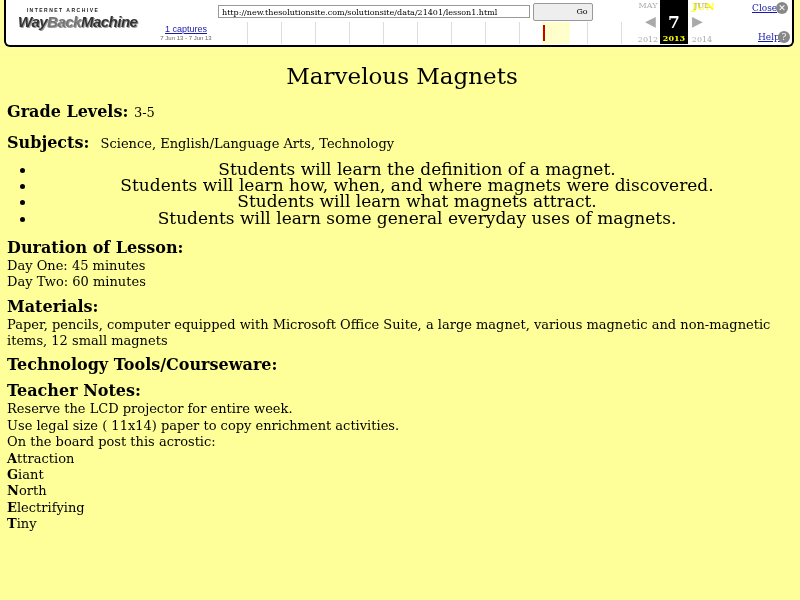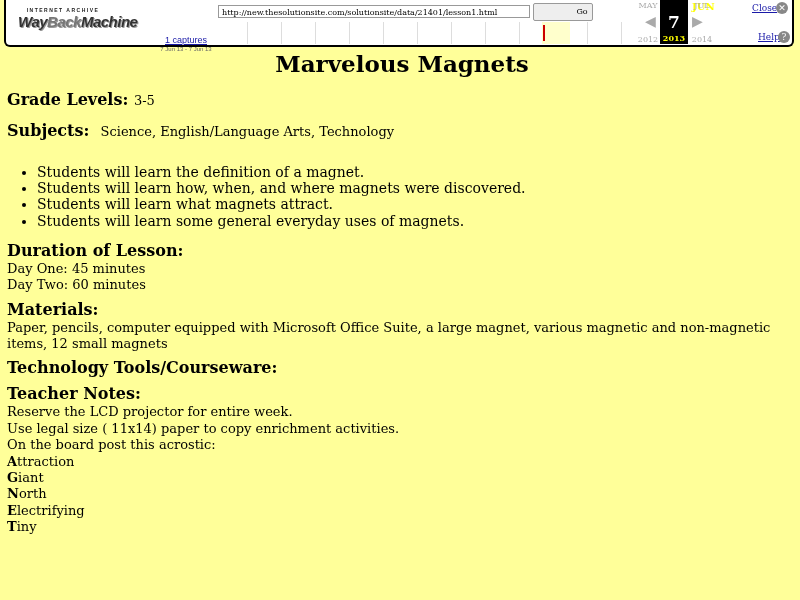--- a/index.html
+++ b/index.html
@@ -5,21 +5,21 @@
   html,body{margin:0;padding:0;}
   body{width:800px;height:600px;overflow:hidden;background:#ffff99;font-family:"DejaVu Serif",serif;color:#000;position:relative;}
   
   #wm{position:absolute;left:0;top:0;width:800px;height:50px;background:#ffffa0;}
   #wm-inner{position:absolute;left:4px;top:0;width:790px;height:47px;background:#fff;border:2px solid #000;border-top:none;border-radius:0 0 6px 6px;box-sizing:border-box;font-family:"Liberation Sans",sans-serif;}
   .wm-logo{position:absolute;left:12px;top:7px;width:90px;height:32px;}
   .wm-logo .ia{font-size:5px;letter-spacing:1.5px;font-weight:bold;color:#222;text-align:center;}
   .wm-logo .wb{font-size:15px;font-weight:bold;font-style:italic;color:#333;letter-spacing:-0.5px;line-height:18px;text-shadow:1px 1px 0 #999;}
   .wm-logo .wb .m{color:#777;}
   .captures{position:absolute;left:140px;top:24px;width:80px;text-align:center;}
-  .captures a{font-size:9px;color:#1a1aa8;text-decoration:underline;display:block;margin-top:11px;}
+  .captures a{font-size:9px;color:#1a1aa8;text-decoration:underline;display:block;}
   .captures .range{font-size:6px;color:#666;margin-top:1px;}
   .url{position:absolute;left:218px;top:5px;width:312px;height:13px;border:1px solid #999;font-size:8px;line-height:13px;padding:0 3px;box-sizing:border-box;color:#000;background:#fff;}
   .go{position:absolute;left:533px;top:3px;width:20px;height:16px;border:1px solid #999;border-radius:2px;background:#eee;font-size:8px;line-height:16px;text-align:center;padding-left:38px;}
   .spark{position:absolute;left:217px;top:22px;width:413px;height:22px;background:#fff;}
   .spark .tick{position:absolute;top:0;width:1px;height:22px;background:#ddd;}
   .spark .hl{position:absolute;left:325px;top:0;width:28px;height:22px;background:#ffffcc;}
   .spark .cap{position:absolute;left:326px;top:3px;width:2px;height:16px;background:#c00;}
   .cal{position:absolute;top:0;width:28px;text-align:center;font-size:8px;color:#aaa;}
   .cal .mo{margin-top:1px;}
   .cal .yr{position:absolute;top:35px;left:0;width:28px;}
@@ -28,25 +28,25 @@
   .cal-cur .day{font-size:17px;color:#fff;line-height:20px;}
   .cal-cur .yr{font-size:8px;margin-top:1px;}
   .arr{position:absolute;top:13px;font-size:14px;color:#aaa;}
   .close{position:absolute;left:752px;top:3px;font-size:9px;color:#1a1aa8;text-decoration:underline;}
   .closex{position:absolute;left:776px;top:2px;width:12px;height:12px;border-radius:50%;background:#888;color:#fff;font-size:9px;line-height:12px;text-align:center;}
   .help{position:absolute;left:758px;top:32px;font-size:9px;color:#1a1aa8;text-decoration:underline;}
   .helpq{position:absolute;left:778px;top:31px;width:12px;height:12px;border-radius:50%;background:#888;color:#fff;font-size:9px;line-height:12px;text-align:center;}
 
   
   #content{position:absolute;left:7px;top:50px;width:790px;}
-  h1{margin:0;text-align:center;font-size:23px;font-weight:bold;line-height:28px;}
+  h1{margin:12px;text-align:center;font-size:23px;font-weight:normal;line-height:28px;}
   h2{margin:0;font-size:16px;font-weight:bold;line-height:20px;}
   h2 .val{font-size:13px;font-weight:normal;}
   .p{font-size:13px;line-height:16.4px;}
-  ul{margin:22px 0 0 0;padding-left:30px;font-size:14px;line-height:16.2px;}
+  ul{margin:7px 0 0 0;padding-left:30px;font-size:17px;line-height:16.2px;text-align:center;}
   ul li{list-style:disc;}
   .big-or{font-size:16px;}
   .acro b{font-weight:bold;}
 </style>
 </head>
 <body>
 
 <div id="wm">
   <div id="wm-inner">
     <div class="wm-logo">

